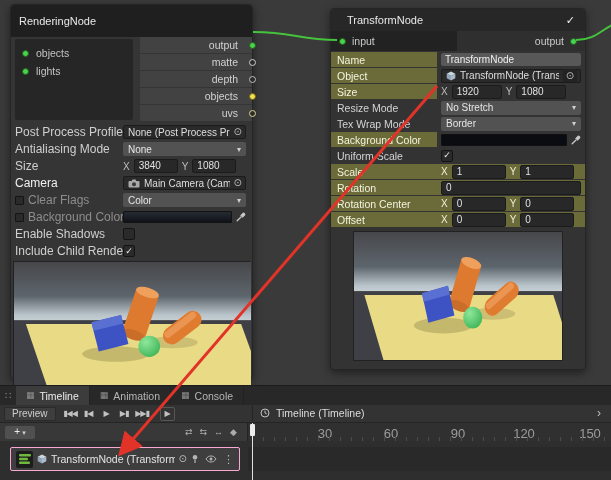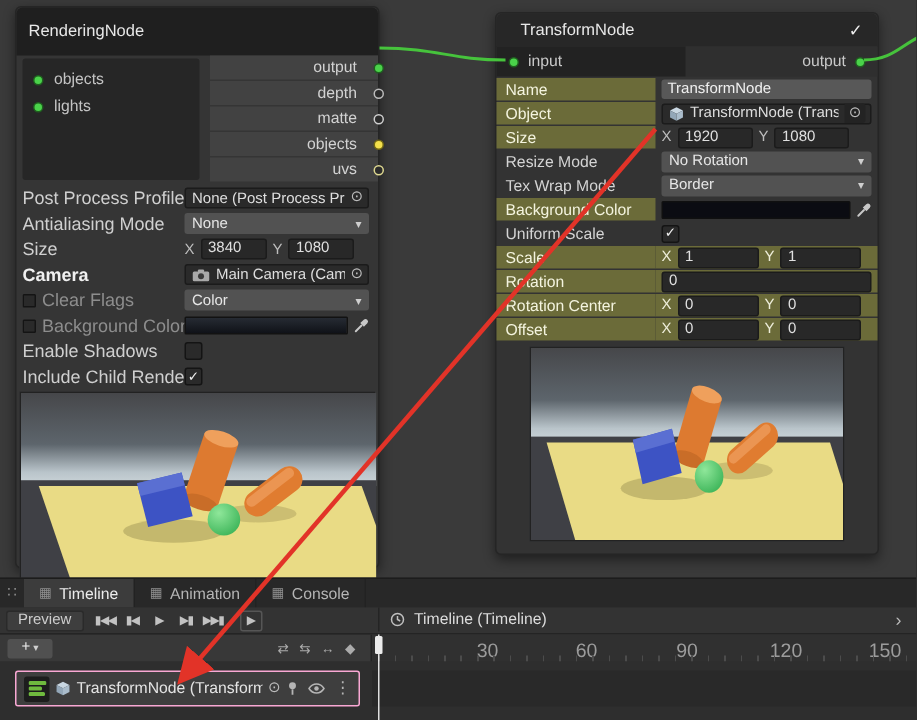--- a/index.html
+++ b/index.html
@@ -18,21 +18,21 @@
   .inrow{display:flex;align-items:center;gap:7px;height:18px;padding-left:7px;color:#c4c4c4;font-size:10.5px}
   .outrows{position:absolute;right:0;top:0;width:112px}
   .outrow{position:relative;height:16px;margin-bottom:1px;background:#424242;display:flex;
           align-items:center;justify-content:flex-end;padding-right:14px;color:#d2d2d2;font-size:10.5px}
   .portdot{width:7px;height:7px;border-radius:50%;flex:none}
   .portdot.hollow{background:#2c2c2c;border:1.5px solid #cfcfcf}
   .outdot{position:absolute;right:-4px;top:4.5px}
   .props{padding-left:4px;margin-top:2px}
   .prow{display:flex;align-items:center;height:16px;margin-bottom:1px}
   .plabel{width:108px;flex:none;font-size:12px;color:#cfcfcf;white-space:nowrap;overflow:hidden;display:flex;align-items:center;gap:4px}
-  .plabel.bold{font-weight:bold;color:#f0f0f0}
+  .plabel.bold{font-weight:normal;color:#f0f0f0}
   .plabel.dim{color:#8d8d8d}
   .pvalue{flex:1;display:flex;align-items:center;gap:4px;padding-right:6px;min-width:0}
   .field{background:#282828;border:1px solid #1b1b1b;border-radius:2px;height:14px;line-height:12px;
          padding:0 4px;font-size:10px;color:#e0e0e0;white-space:nowrap}
   .dropdown{flex:1;display:flex;align-items:center;background:#525252;border-radius:2px;height:14px;
             padding:0 5px;font-size:10px;color:#e6e6e6;min-width:0}
   .dropdown .caret{margin-left:auto;font-size:8px;color:#cfcfcf}
   .objfield{flex:1;display:flex;align-items:center;gap:4px;background:#2a2a2a;border:1px solid #1b1b1b;
             border-radius:2px;height:14px;padding:0 3px 0 4px;font-size:10px;color:#dedede;min-width:0}
   .obj-text{flex:1;overflow:hidden;white-space:nowrap}
@@ -162,26 +162,26 @@
           <span class="portdot" style="background:#4ad24a;border:1px solid #1f5f1f"></span>
           <span>lights</span>
         </div>
       </div>
       <div class="outrows">
         <div class="outrow">
           <span>output</span>
           <span class="portdot outdot" style="background:#4ad24a;border:1px solid #1f5f1f"></span>
         </div>
         <div class="outrow">
+          <span>matte</span>
+          <span class="portdot outdot hollow"></span>
+        </div>
+        <div class="outrow">
           <span>depth</span>
           <span class="portdot outdot hollow" style="border-color:#bdbdbd"></span>
-        </div>
-        <div class="outrow">
-          <span>matte</span>
-          <span class="portdot outdot hollow"></span>
         </div>
         <div class="outrow">
           <span>objects</span>
           <span class="portdot outdot" style="background:#f3e04b;border:1px solid #6e6516"></span>
         </div>
         <div class="outrow">
           <span>uvs</span>
           <span class="portdot outdot hollow" style="border-color:#ded890"></span>
         </div>
       </div>
@@ -320,21 +320,21 @@
           <span class="xy-label">X</span>
           <span class="field" style="width:50px">1920</span>
           <span class="xy-label">Y</span>
           <span class="field" style="width:50px">1080</span>
         </div>
       </div>
       <div class="trow">
         <div class="tlabel">Resize Mode</div>
         <div class="tvalue">
           <div class="dropdown">
-            <span>No Rotation</span>
+            <span>No Stretch</span>
             <span class="caret">▾</span>
           </div>
         </div>
       </div>
       <div class="trow">
         <div class="tlabel">Tex Wrap Mode</div>
         <div class="tvalue">
           <div class="dropdown">
             <span>Border</span>
             <span class="caret">▾</span>

